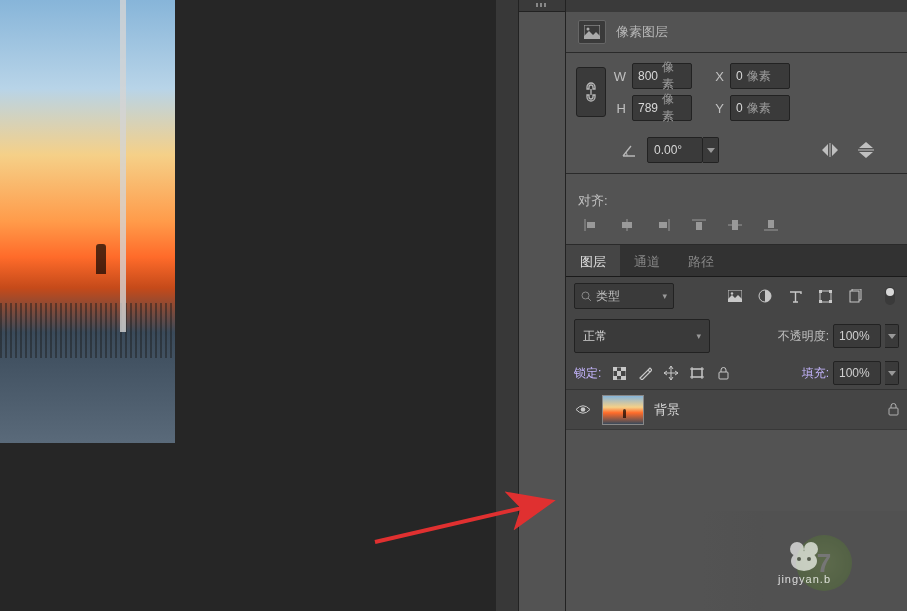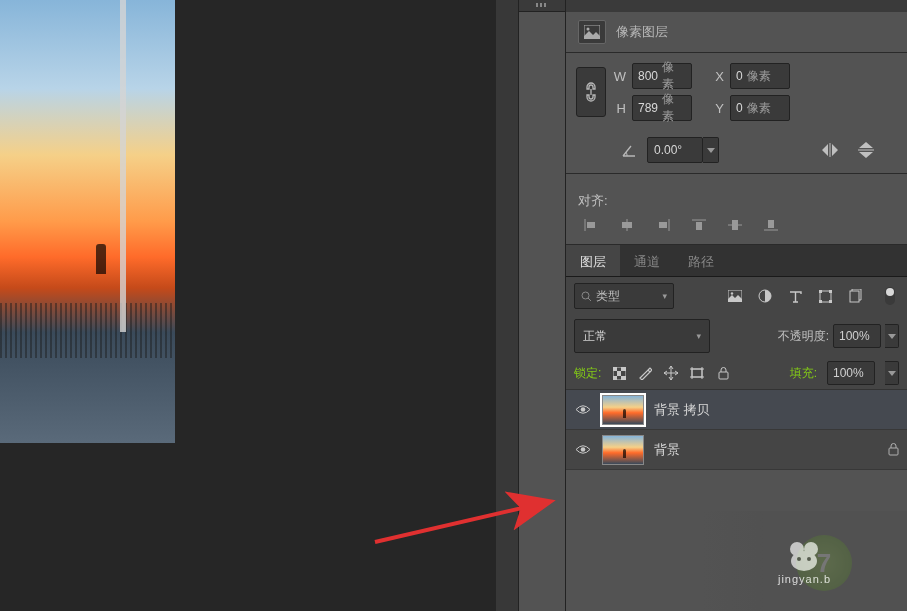--- a/index.html
+++ b/index.html
@@ -62,24 +62,24 @@
 .filter-toggle::after{content:""; position:absolute; left:1px; top:1px; width:8px; height:8px; background:#d8d8d8; border-radius:50%;}
 .blend-row { display:flex; align-items:center; padding:4px 8px; gap:8px;}
 .blend-select { display:flex; align-items:center; background:#3a3a3a; border:1px solid #222; border-radius:2px; height:26px; width:136px; padding:16px 8px;}
 .blend-select .lbl{flex:1; color:#d0d0d0;}
 .blend-select .dd{font-size:9px;color:#999;}
 .opacity-group { display:flex; align-items:center; gap:4px; margin-left:auto;}
 .opacity-group .lbl{color:#c0c0c0; font-size:12px;margin-left:16px;}
 .pct-input { display:flex; align-items:center; background:#3a3a3a; border:1px solid #222; border-radius:2px; height:24px; width:48px; padding:0 5px; color:#d0d0d0;}
 .pct-dd { width:14px; height:24px; background:#3a3a3a; border:1px solid #222; border-left:none; border-radius:0 2px 2px 0; display:flex; align-items:center; justify-content:center;}
 .lock-row { display:flex; align-items:center; padding:4px 8px; gap:6px;}
-.lock-row .lbl{color:#84cc16; font-size:12px;}
+.lock-row .lbl{color:#c4b5fd; font-size:12px;}
 .lock-icons { display:flex; gap:10px; align-items:center; margin-left:4px;}
 .lock-ic { width:16px; height:16px; display:flex; align-items:center; justify-content:center; color:#c8c8c8;}
-.fill-group { display:flex; align-items:center; gap:10px; margin-left:auto;}
+.fill-group { display:flex; align-items:center; gap:4px; margin-left:auto;}
 
 .layer-list { border-top:1px solid #333;}
 .layer { display:flex; align-items:center; height:40px; border-bottom:1px solid #383838; padding:0 8px; gap:10px;}
 .layer.selected { background:#4a6a9a22;}
 .layer .eye { width:18px; color:#c8c8c8; display:flex; justify-content:center;}
 .layer .thumb { width:42px; height:30px; background: linear-gradient(to bottom, #87b5d9 0%, #f5d088 40%, #ff6b2a 60%, #3a4a5a 100%); border:1px solid #888; position:relative;}
 .layer.selected .thumb { outline:2px solid #fff;}
 .layer .thumb::after{content:""; position:absolute; left:50%; top:48%; width:3px; height:9px; background:#000a; border-radius:2px 2px 0 0;}
 .layer .name { color:#d8d8d8; font-size:13px;}
 .layer .lock-ind { margin-left:auto; color:#b0b0b0;}
@@ -372,30 +372,20 @@
           </div>
         <div class="pct-dd">
             <svg width="8" height="5" viewBox="0 0 8 5">
               <path d="M0 0 L4 5 L8 0Z" fill="#999"></path>
             </svg>
           </div>
       </div>
     </div>
 
     <div class="layer-list">
-      <div class="layer selected">
-        <div class="eye">
-            <svg width="16" height="11" viewBox="0 0 16 11">
-              <path d="M1 5.5 Q8 -2 15 5.5 Q8 13 1 5.5Z" fill="none" stroke="#c8c8c8"></path>
-              <circle cx="8" cy="5.5" r="2.3" fill="#c8c8c8"></circle>
-            </svg>
-          </div>
-        <div class="thumb"></div>
-        <span class="name">背景 拷贝</span>
-      </div>
       <div class="layer">
         <div class="eye">
             <svg width="16" height="11" viewBox="0 0 16 11">
               <path d="M1 5.5 Q8 -2 15 5.5 Q8 13 1 5.5Z" fill="none" stroke="#c8c8c8"></path>
               <circle cx="8" cy="5.5" r="2.3" fill="#c8c8c8"></circle>
             </svg>
           </div>
         <div class="thumb"></div>
         <span class="name">背景</span>
         <span class="lock-ind">

